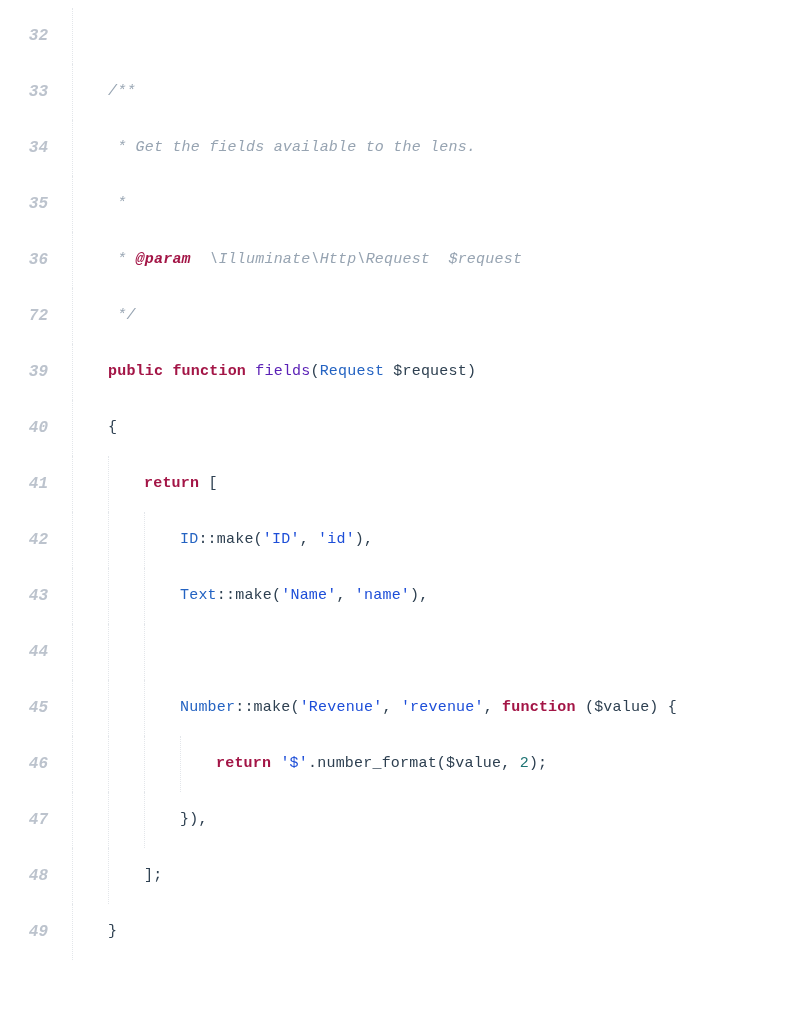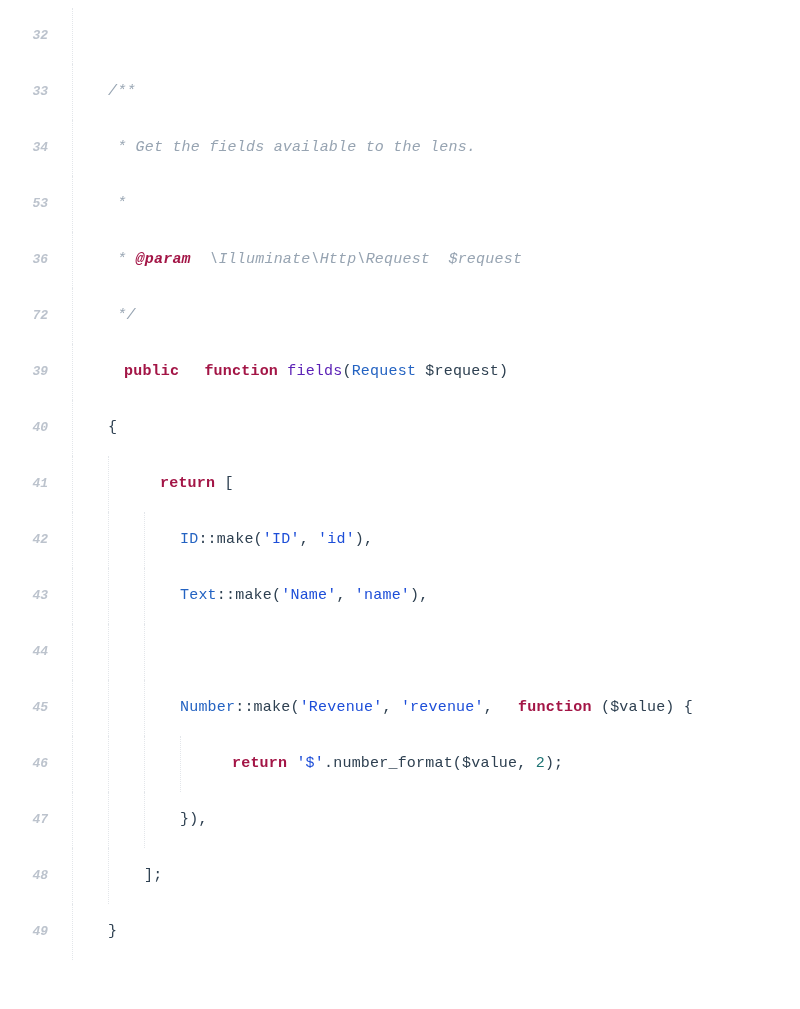--- a/index.html
+++ b/index.html
@@ -24,36 +24,36 @@
   }
   .lineno {
     width: 56px;
     text-align: right;
     color: #bcc3cd;
     font-style: italic;
     font-weight: 600;
     padding-right: 8px;
     user-select: none;
     flex-shrink: 0;
-    font-size: 13px;
+    font-size: 16px;
   }
   .gutter {
     width: 10px;
     flex-shrink: 0;
     position: relative;
   }
   .code {
     padding-left: 6px;
     white-space: pre;
     color: #2e4051;
     letter-spacing: 0.2px;
   }
   .comment { color: #97a4b2; font-style: italic; }
   .doctag { color: #a31546; font-weight: bold; font-style: italic; }
-  .keyword { color: #a31546; font-weight: bold; margin-left: 16px; }
+  .keyword { color: #a31546; font-weight: bold; }
   .funcname { color: #5b21b6; }
   .classname { color: #2463c2; }
   .type { color: #2463c2; }
   .string { color: #1d4ed8; }
   .variable { color: #2e4051; }
   .number { color: #1d7373; }
   .punct { color: #2e4051; }
 
   
   .indents {
@@ -85,21 +85,21 @@
       <div class="lineno">33</div>
       <div class="gutter"></div>
       <div class="code"><span class="indents"><span class="guide" style="left: 0px;"></span><span class="pad"></span></span><span class="comment">/**</span></div>
     </div>
     <div class="line">
       <div class="lineno">34</div>
       <div class="gutter"></div>
       <div class="code"><span class="indents"><span class="guide" style="left: 0px;"></span><span class="pad"></span></span><span class="comment"> * Get the fields available to the lens.</span></div>
     </div>
     <div class="line">
-      <div class="lineno">53</div>
+      <div class="lineno">35</div>
       <div class="gutter"></div>
       <div class="code"><span class="indents"><span class="guide" style="left: 0px;"></span><span class="pad"></span></span><span class="comment"> *</span></div>
     </div>
     <div class="line">
       <div class="lineno">36</div>
       <div class="gutter"></div>
       <div class="code"><span class="indents"><span class="guide" style="left: 0px;"></span><span class="pad"></span></span><span class="comment"> * </span><span class="doctag">@param</span><span class="comment">  \Illuminate\Http\Request  $request</span></div>
     </div>
     <div class="line">
       <div class="lineno">72</div>

